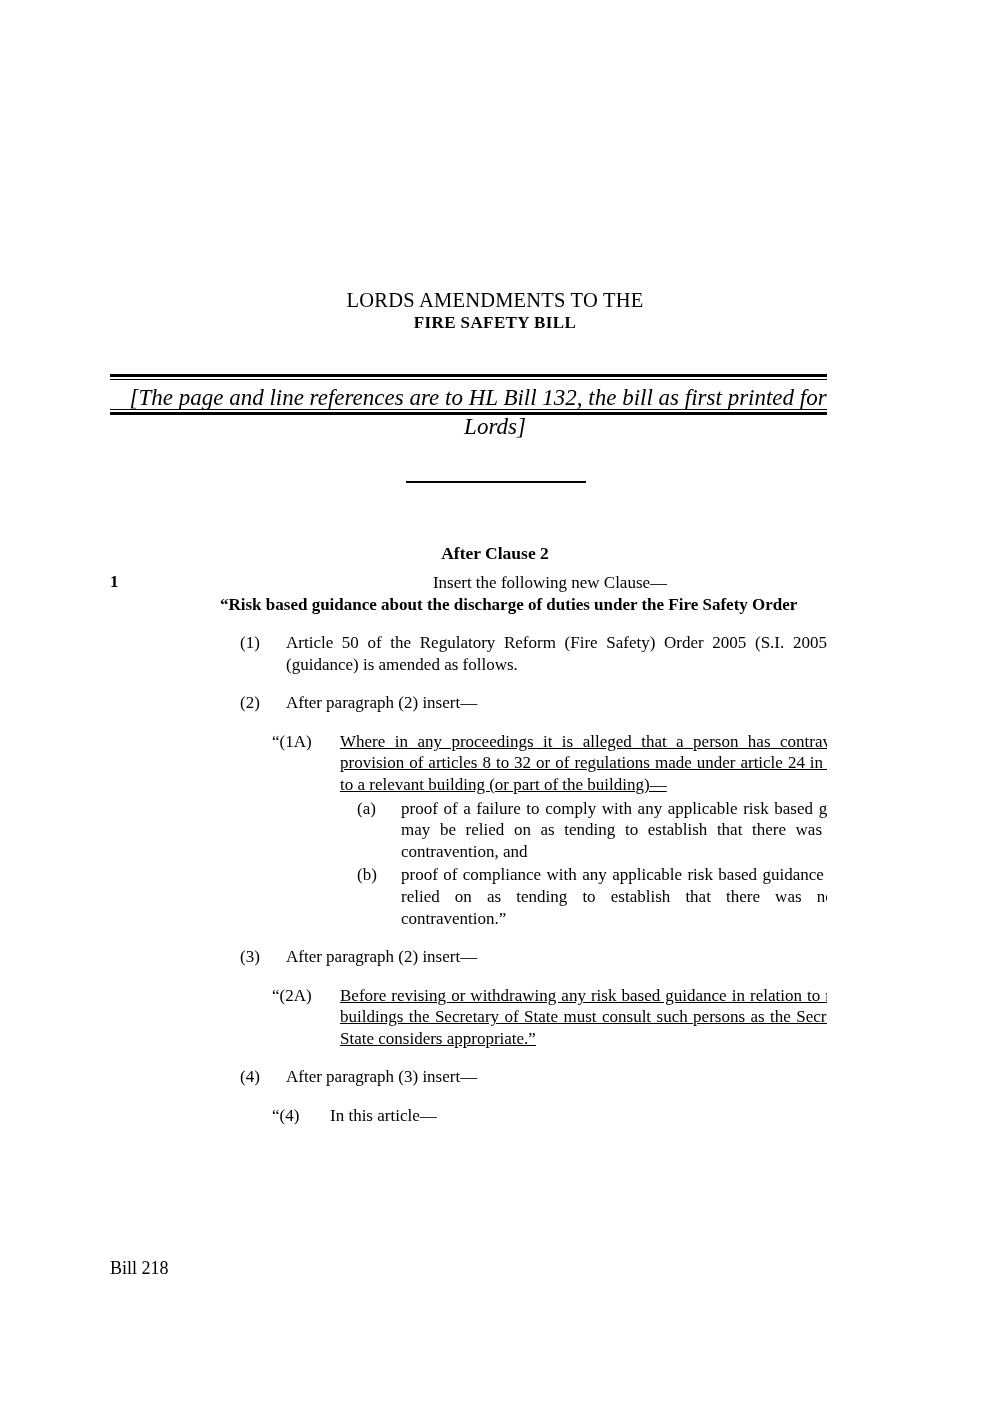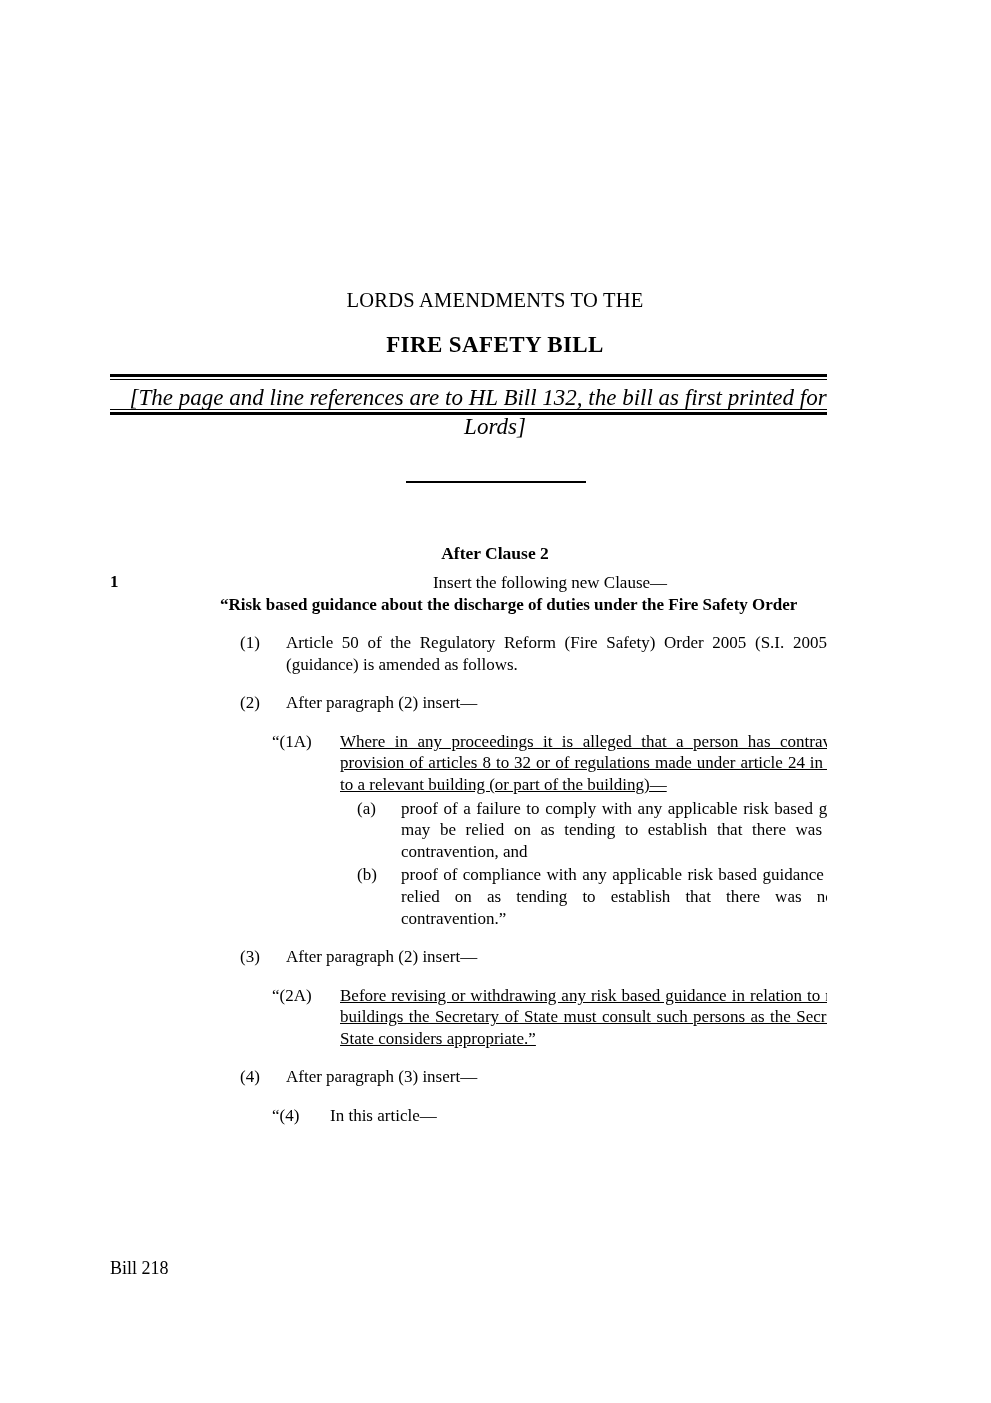--- a/index.html
+++ b/index.html
@@ -28,24 +28,23 @@
     width: 770px;
     text-align: center;
   }
   .doc-title-main {
     font-size: 20.5px;
     letter-spacing: 0.2px;
     line-height: 1.2;
     font-weight: normal;
   }
   .doc-title-bill {
-    font-size: 23px;
+    font-size: 17px;
     font-weight: bold;
     letter-spacing: 0.4px;
-    margin-top: 18px;
     line-height: 1.2;
   }
 
   
   .rule-band {
     position: absolute;
     left: 110px;
     width: 770px;
   }
   .rule-thick {

